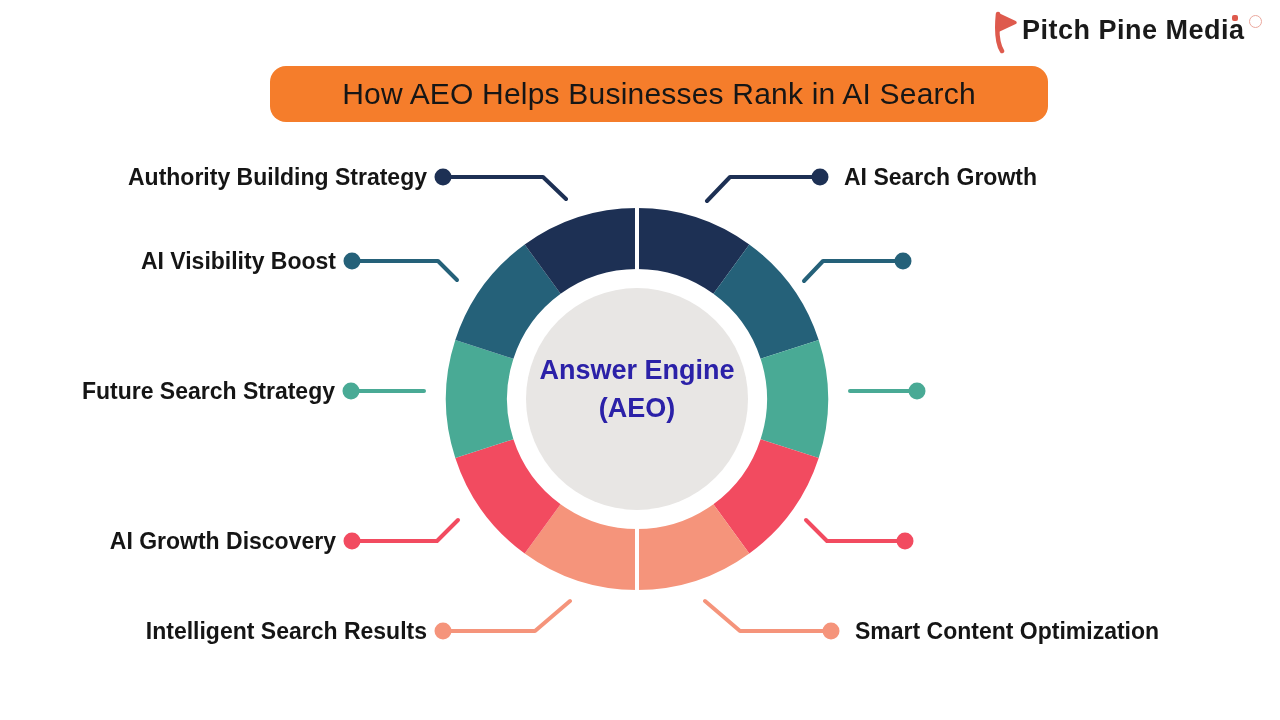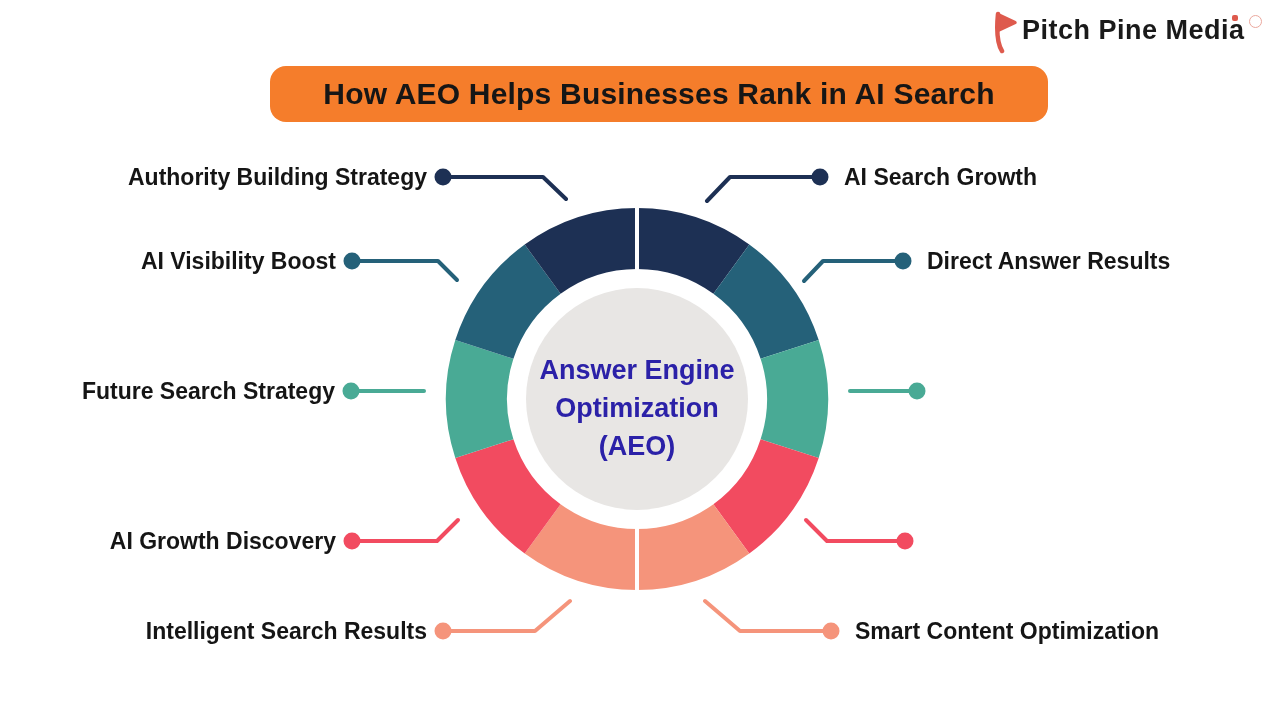--- a/index.html
+++ b/index.html
@@ -2,21 +2,21 @@
 <html><head>
 <meta charset="utf-8">
 <style>
   html,body{margin:0;padding:0;background:#ffffff;}
   .stage{position:relative;width:1280px;height:720px;background:#ffffff;overflow:hidden;
          font-family:"Liberation Sans", sans-serif;}
   svg{display:block;}
   #diagram{position:absolute;left:0;top:0;}
   .title-banner{position:absolute;left:270px;top:66px;width:778px;height:56px;
                 border-radius:16px;display:flex;align-items:center;justify-content:center;}
-  .title-banner h1{margin:0;font-size:30px;font-weight:700;letter-spacing:.2px;}
+  .title-banner h1{margin:0;font-size:30px;font-weight:400;letter-spacing:.2px;}
   .center-label{position:absolute;left:527px;top:351px;width:220px;text-align:center;
                 font-size:27px;font-weight:700;line-height:38px;}
   .lbl{position:absolute;white-space:nowrap;font-size:23px;font-weight:700;color:#151515;
        height:34px;line-height:34px;}
   .lbl.l{text-align:center;}
   .logo{position:absolute;left:0;top:0;width:1280px;height:60px;}
   .logo-flag{position:absolute;left:993px;top:11px;}
   .brand-name{position:absolute;left:1022px;top:15px;font-size:27px;font-weight:700;
               letter-spacing:.5px;color:#1a1a1a;}
   .logo-accent{position:absolute;left:1232px;top:15px;width:6px;height:6px;border-radius:2px;}
@@ -87,27 +87,25 @@
 
     <polyline points="905,541 827,541 806,520" fill="none" stroke-width="4" stroke-linejoin="round" stroke-linecap="round" stroke="#f24b60"></polyline>
     <circle cx="905" cy="541" r="8.5" fill="#f24b60"></circle>
 
     <polyline points="831,631 740,631 705,601" fill="none" stroke-width="4" stroke-linejoin="round" stroke-linecap="round" stroke="#f5947b"></polyline>
     <circle cx="831" cy="631" r="8.5" fill="#f5947b"></circle>
   </svg>
 
   <div class="center-label" id="center-label" style="color: rgb(43, 33, 168);">
     <div>Answer Engine</div>
-    <div>Optimization</div>
     <div>(AEO)</div>
   </div>
 
   <div class="lbl l" style="right:853px;top:160px">Authority Building Strategy</div>
   <div class="lbl l" style="right:944px;top:244px">AI Visibility Boost</div>
   <div class="lbl l" style="right:945px;top:374px">Future Search Strategy</div>
   <div class="lbl l" style="right:944px;top:524px">AI Growth Discovery</div>
   <div class="lbl l" style="right:853px;top:614px">Intelligent Search Results</div>
 
   <div class="lbl" style="left:844px;top:160px">AI Search Growth</div>
-  <div class="lbl" style="left:927px;top:244px">Direct Answer Results</div>
   <div class="lbl" style="left:855px;top:614px">Smart Content Optimization</div>
 
 </div>
 
 </body></html>

